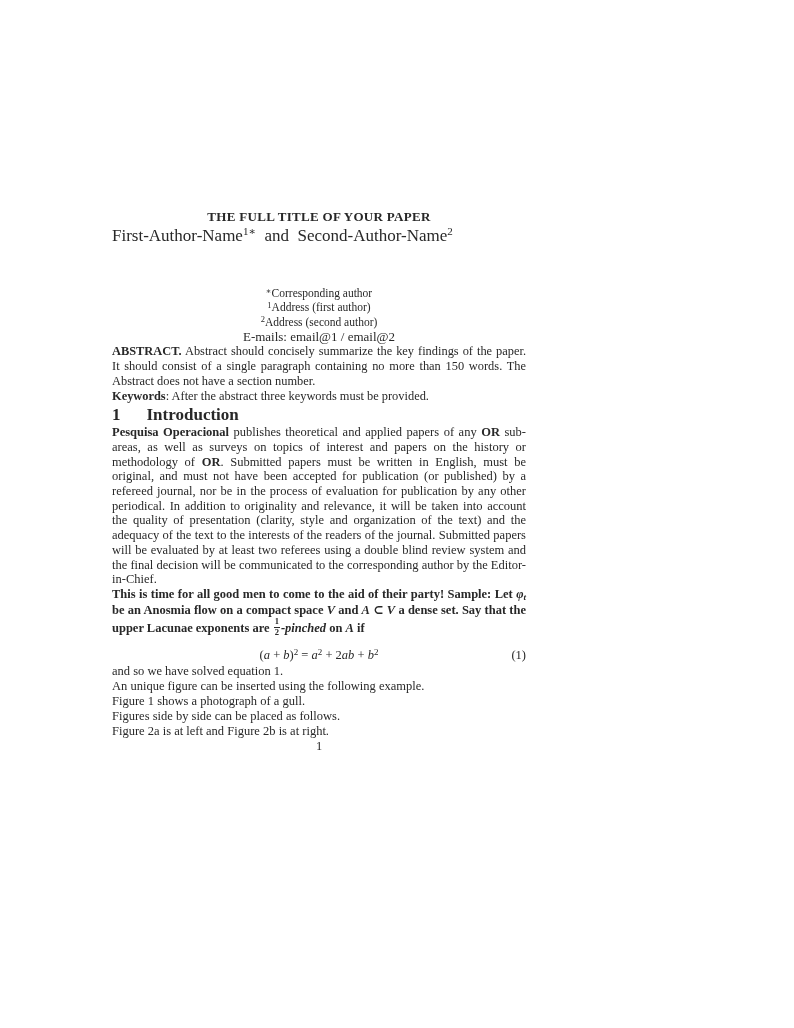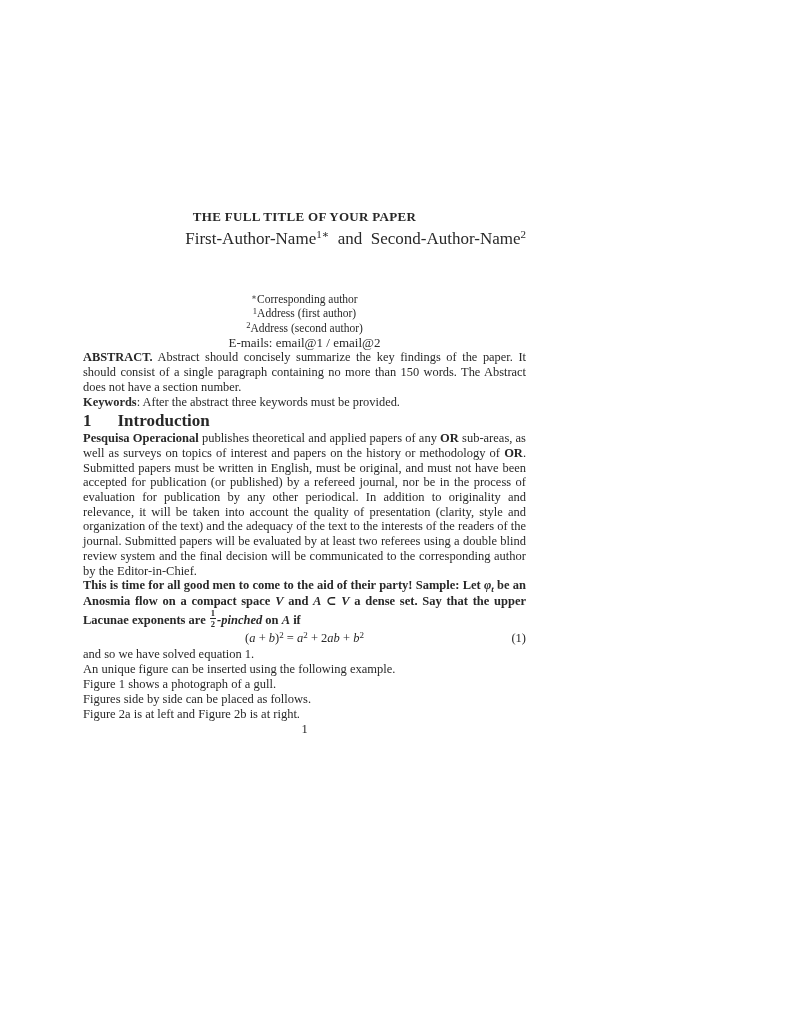--- a/index.html
+++ b/index.html
@@ -2,32 +2,32 @@
 <html><head>
 <meta charset="utf-8">
 <style>
   html,body{margin:0;padding:0;background:#ffffff;}
   .sheet{
     position:relative;
     width:650px;height:1028px;
     background:#ffffff;
     color:#282828;
     font-family:"Liberation Serif","DejaVu Serif",serif;
-    padding:209px 124px 0 83px;
+    padding:209px 124px 0 112px;
     box-sizing:border-box;
     overflow:hidden;
   }
   .sheet p, .sheet h1, .sheet h2{margin:0;padding:0;}
 
   .title{
     font-size:13px;line-height:15px;font-weight:bold;
     text-align:center;letter-spacing:.3px;
   }
   .authors{
-    margin-top:25px;font-size:17px;line-height:29px;text-align:right;
+    margin-top:25px;font-size:17px;line-height:23px;text-align:left;
   }
   .authors .seg-sup{font-size:11px;top:-6px;}
   .affil{
     margin-top:38px;font-size:11.5px;line-height:13.4px;text-align:center;
   }
   .affil-line{display:block;}
   .affil-marker{font-size:8.5px;position:relative;top:-3.5px;}
   .emails{
     margin-top:2px;font-size:13px;line-height:14px;text-align:center;
   }
@@ -41,21 +41,21 @@
   .section-heading{
     margin-top:28px;font-size:17px;line-height:21px;font-weight:bold;
   }
   .section-number{display:inline-block;margin-right:26px;}
   .body-par{
     font-size:12.5px;line-height:14.7px;text-align:justify;
   }
   .par1{margin-top:24px;}
   .par2{margin-top:17px;font-weight:bold;}
   .eqrow{
-    position:relative;height:18px;
+    position:relative;margin-top:9px;height:18px;
     font-size:12.5px;line-height:18px;text-align:center;
   }
   .eqnum{position:absolute;right:0;top:0;}
   .closing{font-size:12.5px;line-height:15px;}
   .cl0{margin-top:10px;}
   .cl{margin-top:8px;}
   .pagenum{
     margin-top:21px;font-size:12.5px;line-height:15px;text-align:center;
   }
 

